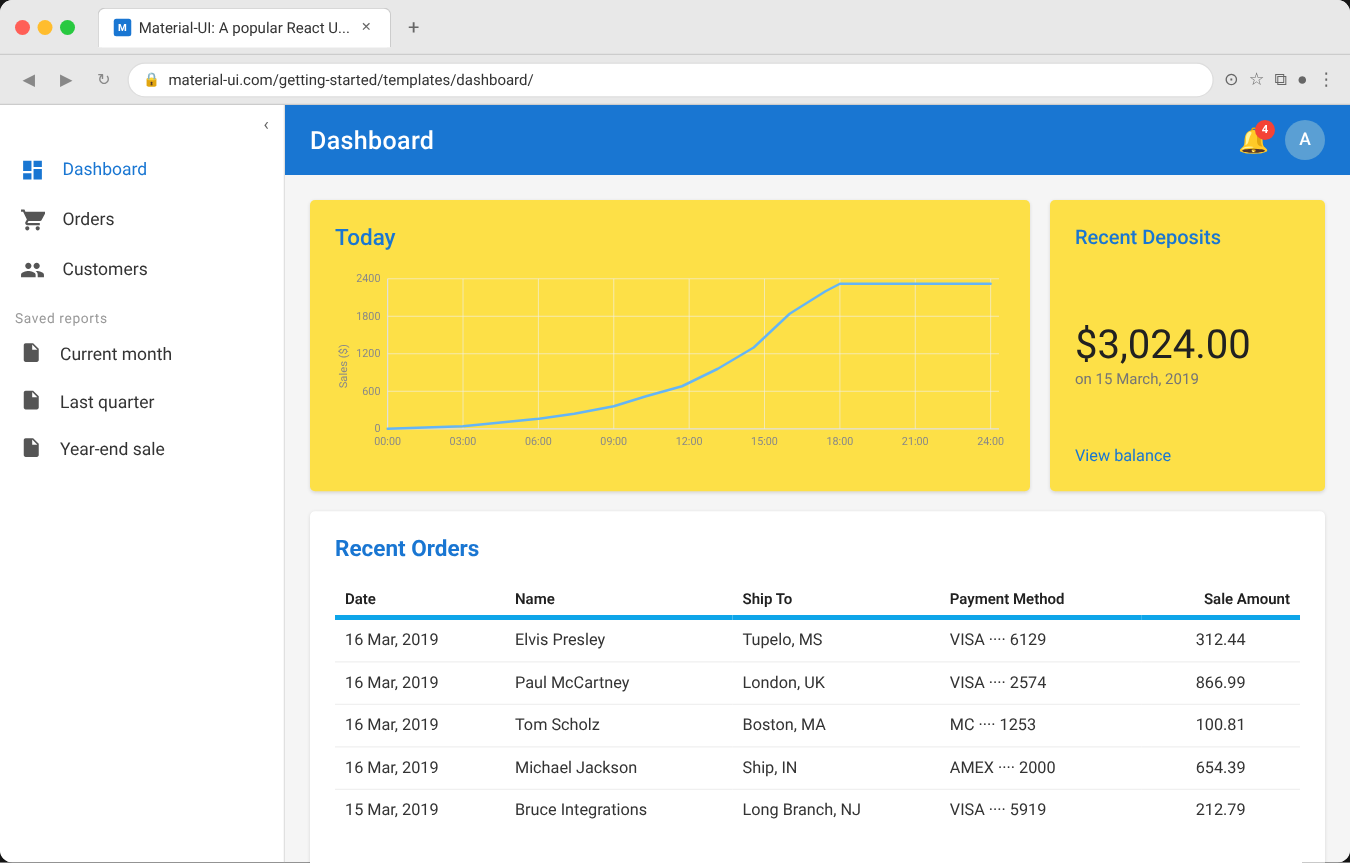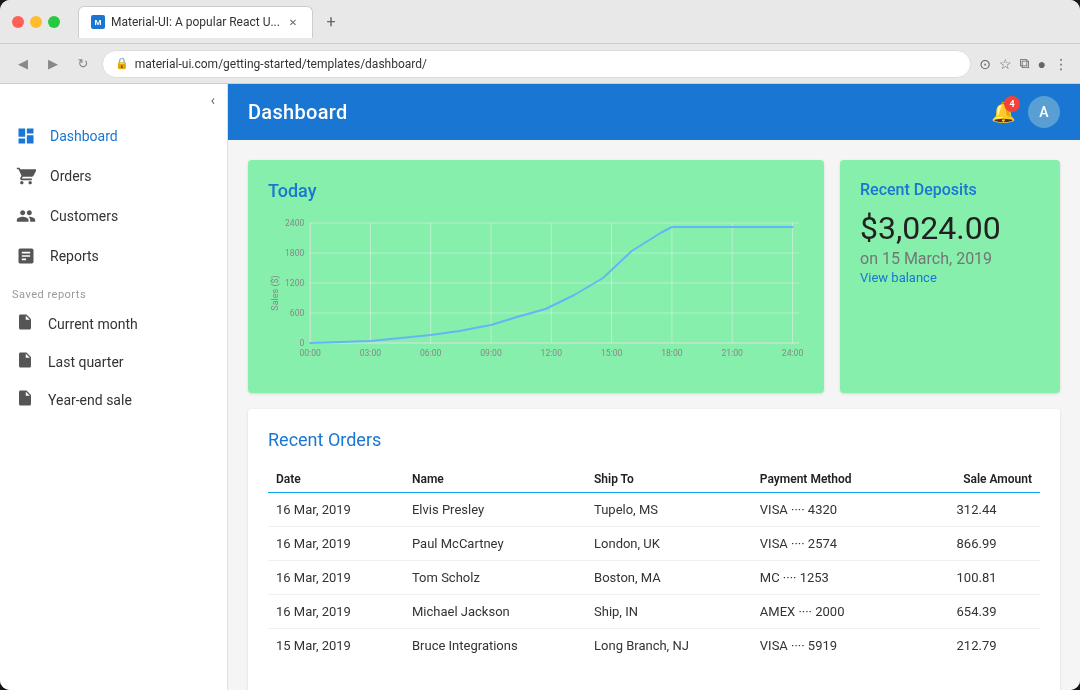--- a/index.html
+++ b/index.html
@@ -263,21 +263,21 @@
     }
 
     
     .cards-row {
       display: flex;
       gap: 16px;
       margin-bottom: 16px;
     }
 
     .card {
-      background: #86efac;
+      background: #fde047;
       border-radius: 4px;
       box-shadow: 0 1px 3px rgba(0,0,0,0.12);
       padding: 20px;
     }
 
     .chart-card {
       flex: 1;
     }
     .chart-title {
       font-size: 18px;
@@ -290,71 +290,71 @@
     .chart-container {
       position: relative;
       height: 160px;
     }
 
     
     .deposits-card {
       width: 220px;
       display: flex;
       flex-direction: column;
-      justify-content: flex-start;
+      justify-content: space-between;
     }
     .deposits-title {
       font-size: 16px;
       font-weight: 500;
       color: #1976d2;
     }
     .deposits-amount {
       font-size: 32px;
       font-weight: 400;
       color: #212121;
       margin: 10px 0 2px 0;
     }
     .deposits-date {
-      font-size: 16px;
+      font-size: 12px;
       color: #757575;
     }
     .view-balance-link {
       color: #1976d2;
       font-size: 13px;
       text-decoration: none;
       cursor: pointer;
       margin-top: 2px;
       display: inline-block;
     }
 
     
     .orders-card {
       background: white;
       border-radius: 4px;
       box-shadow: 0 1px 3px rgba(0,0,0,0.12);
       padding: 20px;
     }
     .orders-title {
       font-size: 18px;
-      font-weight: 400;
+      font-weight: 700;
       color: #1976d2;
       margin-bottom: 16px;
     }
 
     table {
       width: 100%;
       border-collapse: collapse;
     }
     thead th {
       text-align: left;
       font-size: 12px;
       font-weight: 600;
       color: #212121;
       padding: 6px 8px;
-      border-bottom: 1px solid #0ea5e9;
+      border-bottom: 4px solid #0ea5e9;
     }
     thead th:last-child { text-align: right; }
     tbody td {
       padding: 9px 8px;
       font-size: 13px;
       color: #333;
       border-bottom: 1px solid #f0f0f0;
     }
     tbody td:last-child { text-align: center; }
     tbody tr:last-child td { border-bottom: none; }
@@ -435,28 +435,20 @@
           </span>
           <span>Orders</span>
         </div>
         <div class="sidebar-item">
           <span class="sidebar-icon">
             <svg width="20" height="20" viewBox="0 0 24 24" fill="currentColor">
                 <path d="M16 11c1.66 0 2.99-1.34 2.99-3S17.66 5 16 5c-1.66 0-3 1.34-3 3s1.34 3 3 3zm-8 0c1.66 0 2.99-1.34 2.99-3S9.66 5 8 5C6.34 5 5 6.34 5 8s1.34 3 3 3zm0 2c-2.33 0-7 1.17-7 3.5V19h14v-2.5c0-2.33-4.67-3.5-7-3.5zm8 0c-.29 0-.62.02-.97.05 1.16.84 1.97 1.97 1.97 3.45V19h6v-2.5c0-2.33-4.67-3.5-7-3.5z"></path>
               </svg>
           </span>
           <span>Customers</span>
-        </div>
-        <div class="sidebar-item">
-          <span class="sidebar-icon">
-            <svg width="20" height="20" viewBox="0 0 24 24" fill="currentColor">
-                <path d="M19 3H5c-1.1 0-2 .9-2 2v14c0 1.1.9 2 2 2h14c1.1 0 2-.9 2-2V5c0-1.1-.9-2-2-2zm-7 14H7v-2h5v2zm5-4H7v-2h10v2zm0-4H7V7h10v2z"></path>
-              </svg>
-          </span>
-          <span>Reports</span>
         </div>
 
         <div class="sidebar-section-label">Saved reports</div>
 
         <div class="sidebar-sub-item">
           <span class="sidebar-sub-icon">
             <svg width="18" height="18" viewBox="0 0 24 24" fill="#555">
                 <path d="M14 2H6c-1.1 0-2 .9-2 2v16c0 1.1.9 2 2 2h12c1.1 0 2-.9 2-2V8l-6-6zm-1 7V3.5L18.5 9H13z"></path>
               </svg>
           </span>
@@ -563,21 +555,21 @@
                 <th>Ship To</th>
                 <th>Payment Method</th>
                 <th>Sale Amount</th>
               </tr>
             </thead>
             <tbody id="orders-tbody">
             <tr>
                   <td>16 Mar, 2019</td>
                   <td>Elvis Presley</td>
                   <td>Tupelo, MS</td>
-                  <td>VISA ···· 4320</td>
+                  <td>VISA ···· 6129</td>
                   <td>312.44</td>
                 </tr>
                 <tr>
                   <td>16 Mar, 2019</td>
                   <td>Paul McCartney</td>
                   <td>London, UK</td>
                   <td>VISA ···· 2574</td>
                   <td>866.99</td>
                 </tr>
                 <tr>

